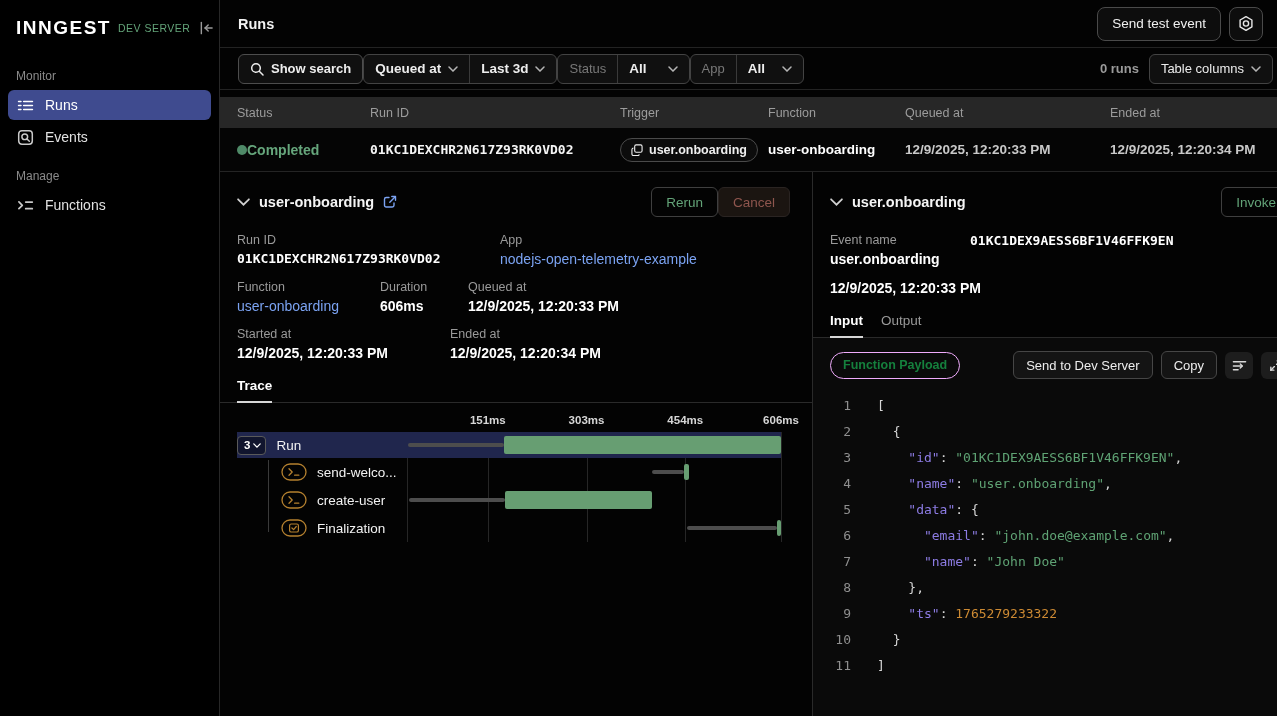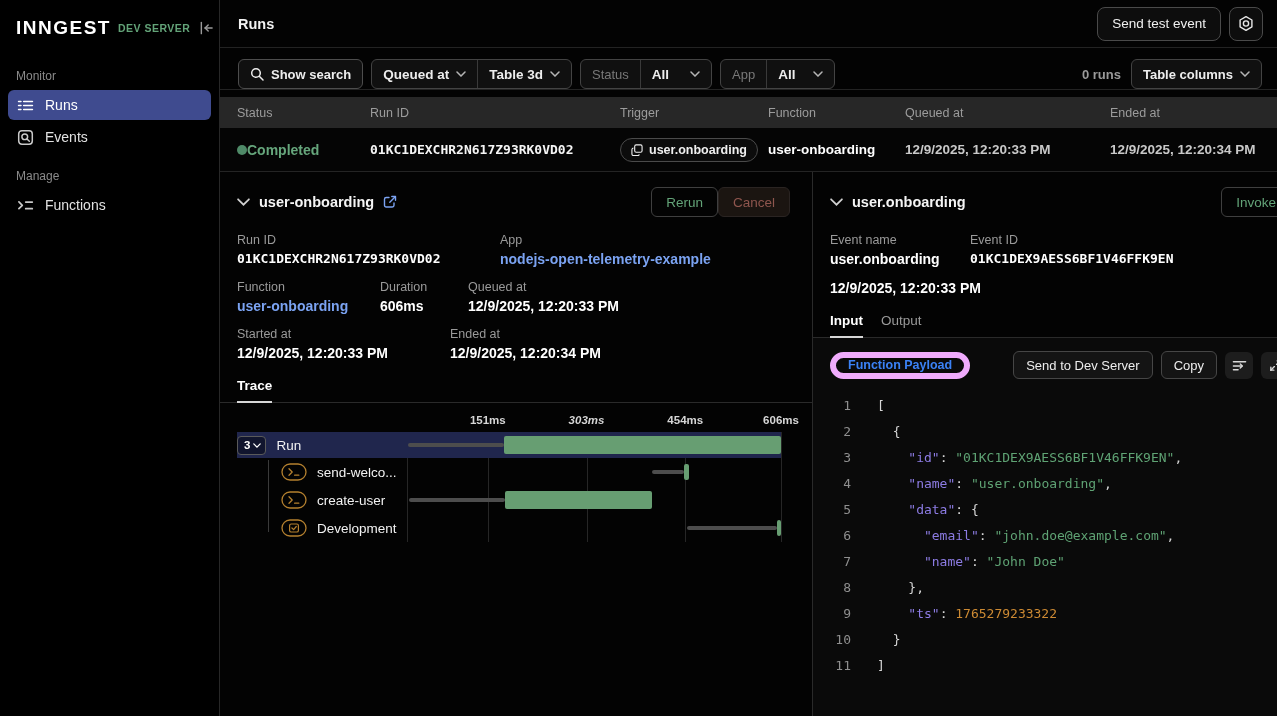--- a/index.html
+++ b/index.html
@@ -14,38 +14,38 @@
   body{background:var(--bg);color:#e6e6e6;font-family:"Liberation Sans",sans-serif;font-size:13.5px}
   button{font-family:inherit;background:none;border:none;color:inherit;cursor:pointer;font-size:13.5px}
   svg{display:block}
 
   .app{display:flex;height:100%}
 
   
   .sidebar{width:220px;flex-shrink:0;background:#000;border-right:1px solid #272727;display:flex;flex-direction:column}
   .sidebar-header{display:flex;align-items:center;gap:7px;padding:17px 14px 13px 16px}
   .logo{font-size:19px;font-weight:800;letter-spacing:1.5px;color:#fff}
-  .env-badge{color:var(--green);font-size:10.5px;font-weight:700;letter-spacing:.5px;white-space:nowrap}
+  .env-badge{color:var(--green);font-size:10.5px;font-weight:400;letter-spacing:.5px;white-space:nowrap}
   .collapse-btn{margin-left:auto;color:#9a9a9a;padding:2px}
   .ws-select{margin:2px 12px 8px;height:37px;border:1px solid #3a3a3a;background:#181818;border-radius:8px;display:flex;align-items:center;justify-content:space-between;padding:0 12px;color:#8b8b8b;font-size:13.5px;width:196px}
   .section-label{color:#8a8a8a;font-size:12px;margin:17px 16px 7px}
   .nav-item{display:flex;align-items:center;gap:11px;height:30px;margin:2px 8px;padding:0 9px;border-radius:6px;color:#e2e2e2;font-size:14px;cursor:pointer}
   .nav-item.active{background:var(--indigo);color:#fff}
   .nav-ic{width:17px;height:17px;color:#c9c9c9;flex-shrink:0}
   .nav-item.active .nav-ic{color:#fff}
 
   
   .main{flex:1;display:flex;flex-direction:column;min-width:0}
   .topbar{height:48px;flex-shrink:0;display:flex;align-items:center;padding:0 14px 0 18px;border-bottom:1px solid #232323}
   .page-title{font-size:14.5px;font-weight:600;color:#f2f2f2}
   .topbar-actions{margin-left:auto;display:flex;gap:8px;align-items:center}
   .btn{border:1px solid #4a4a4a;border-radius:8px;height:34px;padding:0 14px;color:#f0f0f0;font-size:13.5px;display:flex;align-items:center;gap:6px;background:#0d0d0d}
   .icon-btn-lg{width:34px;height:34px;border:1px solid #4a4a4a;border-radius:8px;display:flex;align-items:center;justify-content:center;color:#e8e8e8;background:#0d0d0d}
 
-  .filterbar{height:42px;flex-shrink:0;display:flex;align-items:flex-end;gap:8px;padding:0 15px 0 18px;border-bottom:1px solid #232323}
+  .filterbar{height:42px;flex-shrink:0;display:flex;align-items:center;padding:0 4px 0 18px;border-bottom:1px solid #232323}
   .pill{height:30px;border:1px solid var(--pill-border);border-radius:6px;background:#101010;display:flex;align-items:center;padding:0 11px;gap:7px;color:#ededed;font-size:13px}
   .pill-group{height:30px;border:1px solid var(--pill-border);border-radius:6px;background:#101010;display:flex;align-items:stretch;color:#ededed;font-size:13px}
   .seg{display:flex;align-items:center;gap:7px;padding:0 11px}
   .seg-div{width:1px;background:#3a3a3a;margin:0}
   .dim-label{color:var(--dim)}
   .seg .strong{font-weight:700}
   .chev{color:#b5b5b5}
   .filter-right{margin-left:auto;display:flex;align-items:center;gap:10px}
   .runs-count{color:#9a9a9a;font-size:13px;font-weight:600}
 
@@ -79,21 +79,21 @@
   .fields{padding:6px 17px 0;flex-shrink:0}
   .frow{display:grid;margin-bottom:13px}
   .fr0{grid-template-columns:263px 1fr}
   .fr1{grid-template-columns:143px 88px 1fr}
   .fr2{grid-template-columns:213px 1fr}
   .er0{grid-template-columns:140px 1fr}
   .er1{grid-template-columns:1fr}
   .flabel{font-size:12.5px;color:#9a9a9a;margin-bottom:4px}
   .fval{font-size:14px;font-weight:700;color:#fff;white-space:nowrap}
   .fval.mono{font-size:13px}
-  .fval.link{color:var(--link);font-weight:700;cursor:pointer}
+  .fval.link{color:var(--link);font-weight:400;cursor:pointer}
 
   .tabsbar{display:flex;gap:18px;padding:4px 17px 0;border-bottom:1px solid #2a2a2a;flex-shrink:0}
   .tab{padding-bottom:9px;font-size:13.5px;color:#9a9a9a;position:relative;cursor:pointer}
   .tab.active{color:#fff;font-weight:600}
   .tab.active::after{content:"";position:absolute;left:0;right:0;bottom:-1px;height:2px;background:#d6d6d6}
 
   
   .wf{position:relative;padding:0 31px 0 17px;margin-top:7px}
   .wf-ticksrow{position:relative;height:22px;margin-left:170px}
   .wf-tick-label{position:absolute;top:4px;transform:translateX(-50%);font-size:11.5px;font-weight:700;color:#d6d6d6;white-space:nowrap}
@@ -108,21 +108,21 @@
   .step-ic{color:var(--amber);flex-shrink:0}
   .wf-chart{position:relative;height:100%}
   .queue-line{position:absolute;top:50%;transform:translateY(-50%);height:4px;border-radius:2px;background:#4d4d4d}
   .span-bar{position:absolute;top:50%;transform:translateY(-50%);height:18px;border-radius:2px;background:var(--bar-green)}
   .span-bar.tickbar{height:16px}
   .indent-guide{position:absolute;left:48px;top:50px;height:72px;width:1px;background:#3a3a3a}
 
   
   .payload{flex:1;background:#0a0a0a;display:flex;flex-direction:column;min-height:0;overflow:hidden}
   .payload-toolbar{display:flex;align-items:center;gap:8px;padding:13px 0 10px 17px;flex-shrink:0;overflow:hidden}
-  .fp-pill{border:6px solid #f0abfc;border-radius:999px;height:27px;padding:0 12px;font-size:12.5px;font-weight:600;color:#3b82f6}
+  .fp-pill{border:1px solid #f0abfc;border-radius:999px;height:27px;padding:0 12px;font-size:12.5px;font-weight:600;color:#15803d}
   .tb-spacer{flex:1}
   .btn-sm{border:1px solid #464646;border-radius:6px;height:28px;padding:0 12px;font-size:13px;color:#ededed;background:#141414}
   .icon-btn-sm{background:#1d1d1d;border-radius:6px;height:27px;width:28px;display:flex;align-items:center;justify-content:center;color:#d9d9d9;flex-shrink:0}
   .icon-btn-sm.cut{margin-right:-12px}
   .code{font-family:var(--mono);font-size:13px;line-height:26px;padding-top:4px;overflow:hidden}
   .cl{display:flex}
   .ln{width:38px;text-align:right;color:#8f8f8f;flex-shrink:0;user-select:none}
   .ct{padding-left:26px;white-space:pre;color:#d6d6d6}
   .tk-k{color:var(--jkey)}.tk-s{color:var(--jstr)}.tk-n{color:var(--jnum)}
 </style>
@@ -213,21 +213,21 @@
         <button class="seg">
           <span class="strong">Queued at</span>
           <span class="chev">
               <svg width="10" height="6" viewBox="0 0 10 6" fill="none" stroke="currentColor" stroke-width="1.5" stroke-linecap="round">
                 <path d="M1 1l4 4 4-4"></path>
               </svg>
             </span>
         </button>
         <div class="seg-div"></div>
         <button class="seg">
-          <span class="strong">Table 3d</span>
+          <span class="strong">Last 3d</span>
           <span class="chev">
               <svg width="10" height="6" viewBox="0 0 10 6" fill="none" stroke="currentColor" stroke-width="1.5" stroke-linecap="round">
                 <path d="M1 1l4 4 4-4"></path>
               </svg>
             </span>
         </button>
       </div>
 
       <div class="pill-group">
         <span class="seg dim-label">Status</span>
@@ -251,21 +251,21 @@
               <svg width="10" height="6" viewBox="0 0 10 6" fill="none" stroke="currentColor" stroke-width="1.5" stroke-linecap="round">
                 <path d="M1 1l4 4 4-4"></path>
               </svg>
             </span>
         </button>
       </div>
 
       <div class="filter-right">
         <span class="runs-count">0 runs</span>
         <button class="pill">
-          <span style="font-weight:700">Table columns</span>
+          <span style="font-weight:400">Table columns</span>
           <span class="chev">
               <svg width="10" height="6" viewBox="0 0 10 6" fill="none" stroke="currentColor" stroke-width="1.5" stroke-linecap="round">
                 <path d="M1 1l4 4 4-4"></path>
               </svg>
             </span>
         </button>
       </div>
     </div>
 
     <div class="table-head tgrid">
@@ -359,21 +359,21 @@
             </div>
           </div>
 
         <div class="tabsbar">
           <span class="tab active">Trace</span>
         </div>
 
         <div class="wf">
           <div class="wf-ticksrow" id="wf-ticks">
               <span class="wf-tick-label" style="left: 21.6%;">151ms</span>
-              <span class="wf-tick-label" style="left: 48%; font-style: italic;">303ms</span>
+              <span class="wf-tick-label" style="left: 48%;">303ms</span>
               <span class="wf-tick-label" style="left: 74.4%;">454ms</span>
               <span class="wf-tick-label" style="left: 100%;">606ms</span>
             </div>
           <div class="wf-grid" id="wf-grid">
               <div class="wf-gridline" style="left: 0%;"></div>
               <div class="wf-gridline" style="left: 21.6%;"></div>
               <div class="wf-gridline" style="left: 48%;"></div>
               <div class="wf-gridline" style="left: 74.4%;"></div>
               <div class="wf-gridline" style="left: 100%;"></div>
             </div>
@@ -424,21 +424,21 @@
               </div>
               <div class="wf-row">
                 <div class="wf-name depth1">
                   <span class="step-ic">
                     <svg width="26" height="18" viewBox="0 0 26 18" fill="none" stroke="currentColor">
                       <rect x="1" y="1" width="24" height="16" rx="8" stroke-width="1.3"></rect>
                       <rect x="8.6" y="5" width="8.8" height="8" rx="1.6" stroke-width="1.2"></rect>
                       <path d="M10.9 9l1.7 1.7 2.7-3.2" stroke-width="1.2" stroke-linecap="round" stroke-linejoin="round"></path>
                     </svg>
                   </span>
-                  <span>Development</span>
+                  <span>Finalization</span>
                 </div>
                 <div class="wf-chart">
                   <div class="queue-line" style="left: 74.9%; width: 24.1%;"></div>
                   <div class="span-bar tickbar" style="left: 99%; width: 1%;"></div>
                 </div>
               </div>
             </div>
           <div class="indent-guide"></div>
         </div>
       </section>
@@ -456,21 +456,20 @@
           </div>
         </div>
 
         <div class="fields" id="event-fields">
             <div class="frow er0">
               <div>
                 <div class="flabel">Event name</div>
                 <div class="fval ">user.onboarding</div>
               </div>
               <div>
-                <div class="flabel">Event ID</div>
                 <div class="fval mono">01KC1DEX9AESS6BF1V46FFK9EN</div>
               </div>
             </div>
             <div class="frow er1">
               <div>
                 <div class="fval ">12/9/2025, 12:20:33 PM</div>
               </div>
             </div>
           </div>
 

